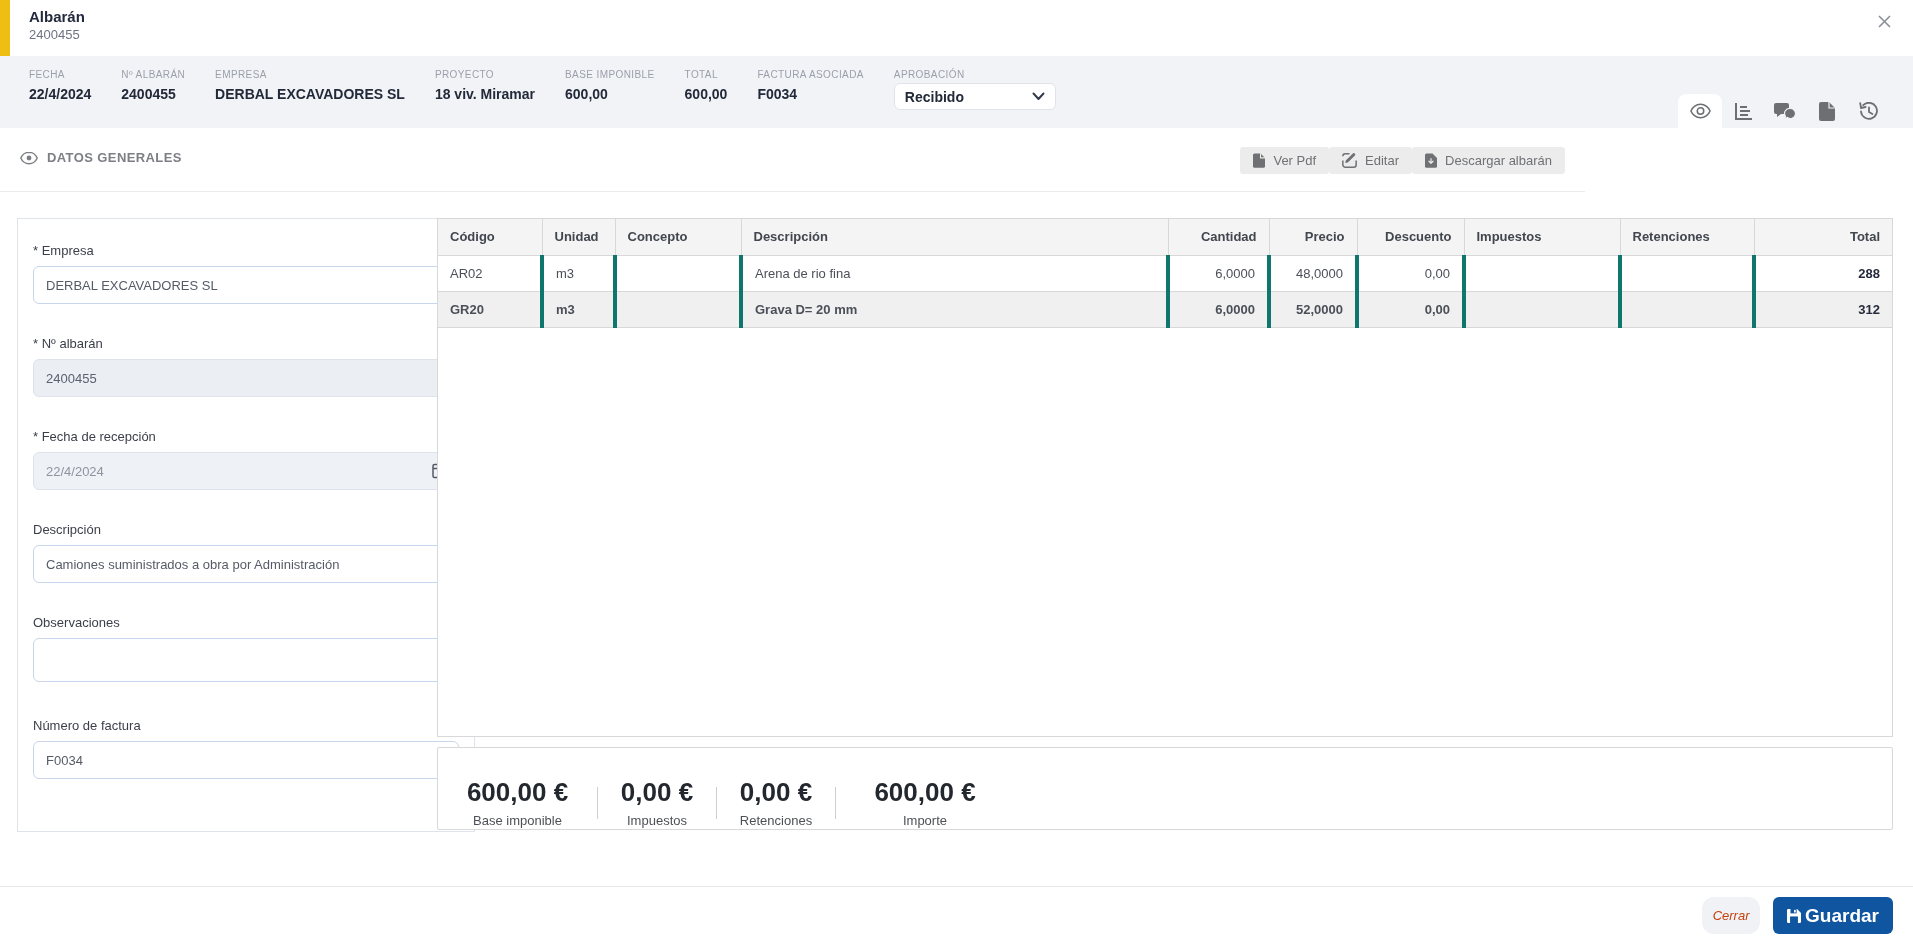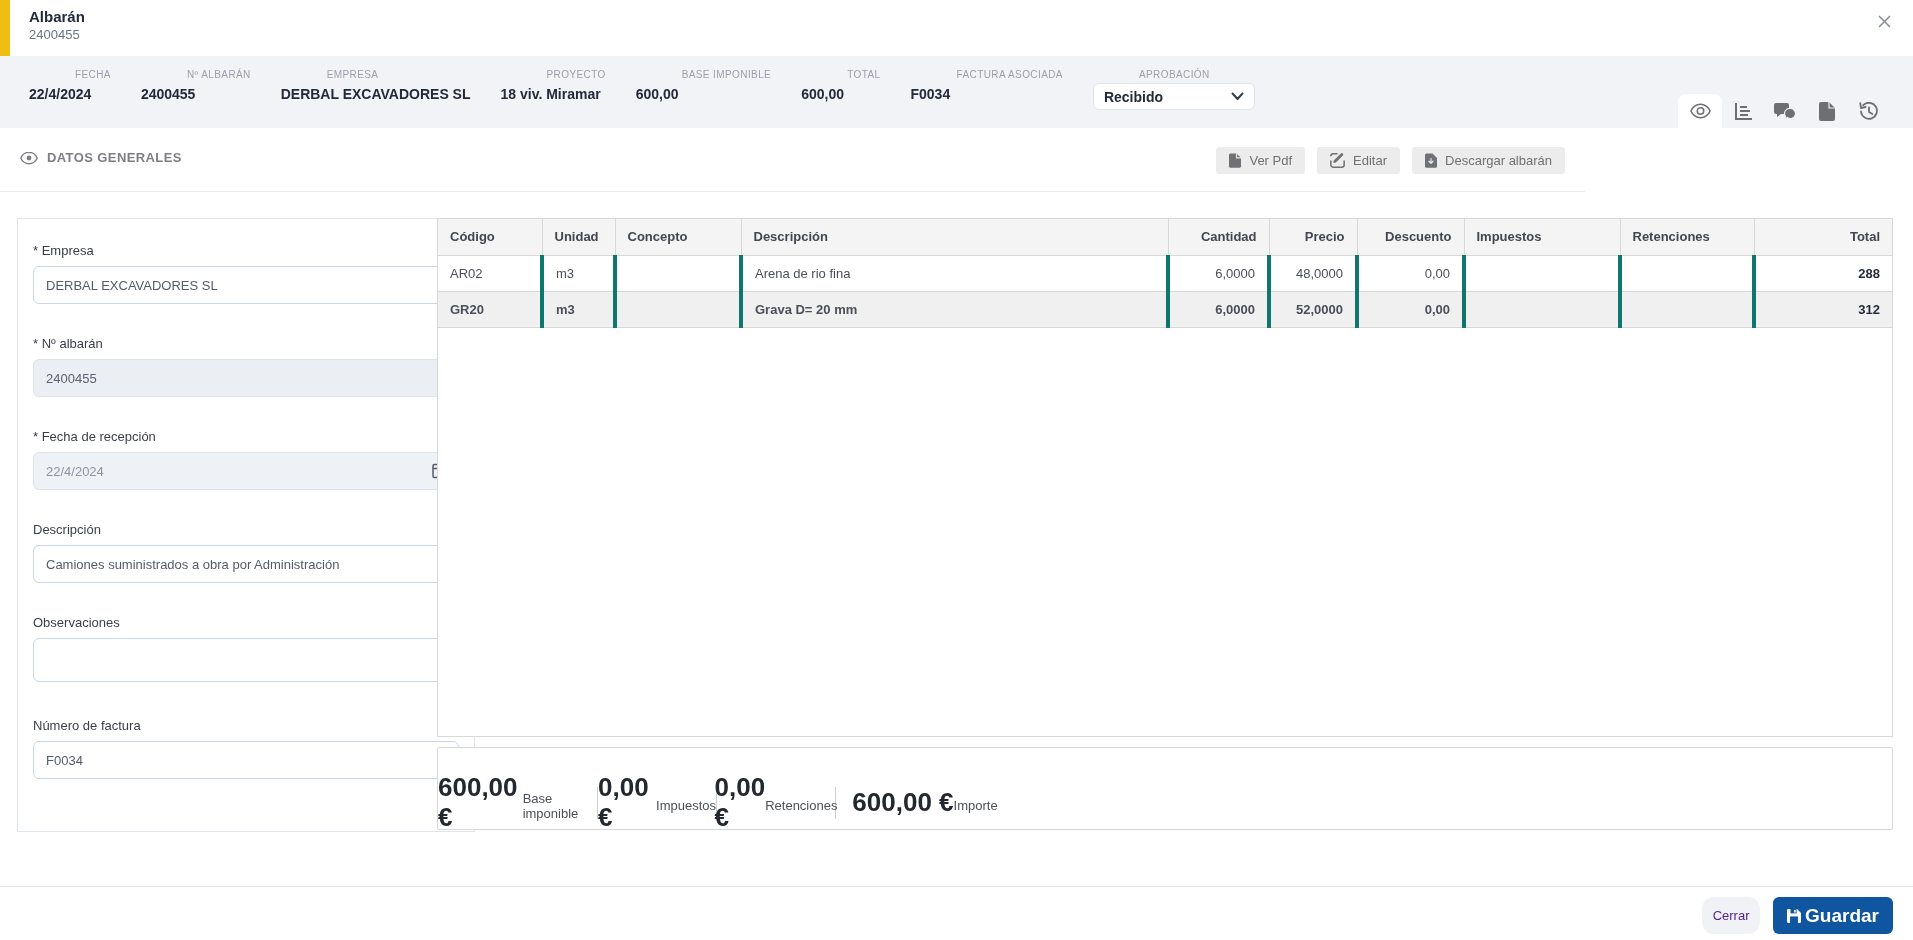--- a/index.html
+++ b/index.html
@@ -9,35 +9,35 @@
   
   .mheader { position:absolute; left:0; top:0; width:1913px; height:56px; background:#fff; }
   .accent { position:absolute; left:0; top:0; width:10px; height:56px; background:#eebe12; }
   .mtitle { position:absolute; left:29px; top:8px; font-size:15px; font-weight:bold; color:#232a3e; }
   .msub   { position:absolute; left:29px; top:27px; font-size:13px; color:#6d7380; }
   .close-btn { position:absolute; right:18px; top:10px; width:22px; height:22px; cursor:pointer; color:#8a8f98; display:flex; align-items:center; justify-content:center; }
 
   
   .infobar { position:absolute; left:0; top:56px; width:1913px; height:72px; background:#f2f3f6; }
   .ib-fields { position:absolute; left:29px; top:0; height:72px; display:flex; gap:30px; align-items:flex-start; padding-top:13px; }
-  .ib-field .ib-label { font-size:10px; letter-spacing:.4px; color:#9aa0ab; text-transform:uppercase; margin-bottom:6px; white-space:nowrap;margin-left:46px; }
+  .ib-field .ib-label { font-size:10px; letter-spacing:.4px; color:#9aa0ab; text-transform:uppercase; margin-bottom:6px; white-space:nowrap; }
   .ib-field .ib-value { font-size:14px; font-weight:bold; color:#222939; white-space:nowrap; }
   .ib-select { margin-top:-3px; width:162px; height:27px; background:#fff; border:1px solid #dfe3ec; border-radius:6px; display:flex; align-items:center; justify-content:space-between; padding:0 10px; cursor:pointer; }
   .ib-select .sel-val { font-size:14px; font-weight:bold; color:#222939; }
 
   
   .tabstrip { position:absolute; right:23px; bottom:0; display:flex; align-items:flex-end; }
   .tab { width:42px; height:34px; display:flex; align-items:center; justify-content:center; color:#6d6f73; cursor:pointer; }
   .tab.active { background:#fff; border-radius:8px 8px 0 0; width:44px; }
 
   
   .toolbar { position:absolute; left:0; top:128px; width:1585px; height:64px; background:#fff; border-bottom:1px solid #ebebeb; }
   .sec-title { position:absolute; left:20px; top:22px; display:flex; align-items:center; gap:9px; color:#7d7f84; }
   .sec-title span { font-size:13px; font-weight:bold; letter-spacing:.4px; }
-  .tb-buttons { position:absolute; right:20px; top:19px; display:flex; gap:12px; }
+  .tb-buttons { position:absolute; right:20px; top:19px; display:flex; gap:0; }
   .tb-btn { height:27px; background:#ececec; border:none; border-radius:3px; color:#6f7175; font-size:13px; font-family:"Liberation Sans",sans-serif; display:flex; align-items:center; gap:8px; padding:0 13px; cursor:pointer; }
 
   
   .panel { position:absolute; left:17px; top:218px; width:458px; height:614px; border:1px solid #dfe3eb; background:#fff; padding:24px 15px 0 15px; }
   .fgroup { margin-bottom:32px; }
   .flabel { font-size:13px; color:#3b3f49; margin-bottom:8px; }
   .finput { width:100%; height:38px; border:1px solid #c9d5ea; border-radius:6px; background:#fff; font-size:13px; color:#555b66; padding:0 12px; font-family:"Liberation Sans",sans-serif; outline:none; }
   .finput.dis { background:#ebeef3; border-color:#dde2ec; color:#5a6170; }
   .date-wrap { position:relative; }
   .date-wrap .finput { color:#8d94a0; background:#eef1f5; border-color:#dde2ec; }
@@ -50,29 +50,29 @@
   table.grid { border-collapse:collapse; width:1454px; table-layout:fixed; }
   .grid th { background:#f4f4f4; font-size:13px; font-weight:bold; color:#42464f; text-align:left; height:36px; padding:0 12px; border-right:1px solid #d8d8d8; border-bottom:1px solid #d8d8d8; white-space:nowrap; overflow:hidden; }
   .grid td { font-size:13px; color:#4b4f58; height:36px; padding:0 12px; border-right:4px solid #0f766e; border-bottom:1px solid #d8d8d8; white-space:nowrap; overflow:hidden; }
   .grid th:last-child, .grid td:last-child { border-right:none; }
   .grid .num { text-align:right; }
   .grid td.tot { font-weight:bold; color:#262c3d; }
   .grid tr.alt td { background:#f0f0f0;font-weight:bold; }
 
   
   .totals { position:absolute; left:437px; top:747px; width:1456px; height:83px; border:1px solid #d8d8d8; border-radius:2px; background:#fff; display:flex; align-items:stretch; padding:10px 0; }
-  .tcell { display:flex; flex-direction:row; align-items:center; justify-content:center;margin-top:29px; }
+  .tcell { display:flex; flex-direction:column; align-items:center; justify-content:center;margin-top:29px; }
   .tcell.sep { border-right:1px solid #cfcfcf; }
   .tval { font-size:26px; font-weight:600; color:#23272e; line-height:1.15; }
   .tlab { font-size:13px; color:#4d5156; margin-top:5px; }
 
   
   .footer { position:absolute; left:0; top:886px; width:1913px; height:54px; background:#fff; border-top:1px solid #e8e8e8; }
   .f-btns { position:absolute; right:20px; top:10px; display:flex; gap:13px; }
-  .btn-close { width:58px; height:37px; background:#f1f2f6; border:none; border-radius:12px; color:#4c1d95; font-size:13px; font-family:"Liberation Sans",sans-serif; cursor:pointer; }
+  .btn-close { width:58px; height:37px; background:#f1f2f6; border:none; border-radius:12px; color:#c2410c; font-size:13px; font-family:"Liberation Sans",sans-serif; cursor:pointer;font-style:italic; }
   .btn-save { height:37px; background:#0f55a0; border:none; border-radius:6px; color:#fff; font-size:19px; font-weight:bold; font-family:"Liberation Sans",sans-serif; display:flex; align-items:center; gap:4px; padding:0 14px; cursor:pointer; }
 
   svg { display:block; }
 </style>
 </head>
 <body>
 
 <div class="stage">
 
   <div class="mheader">

